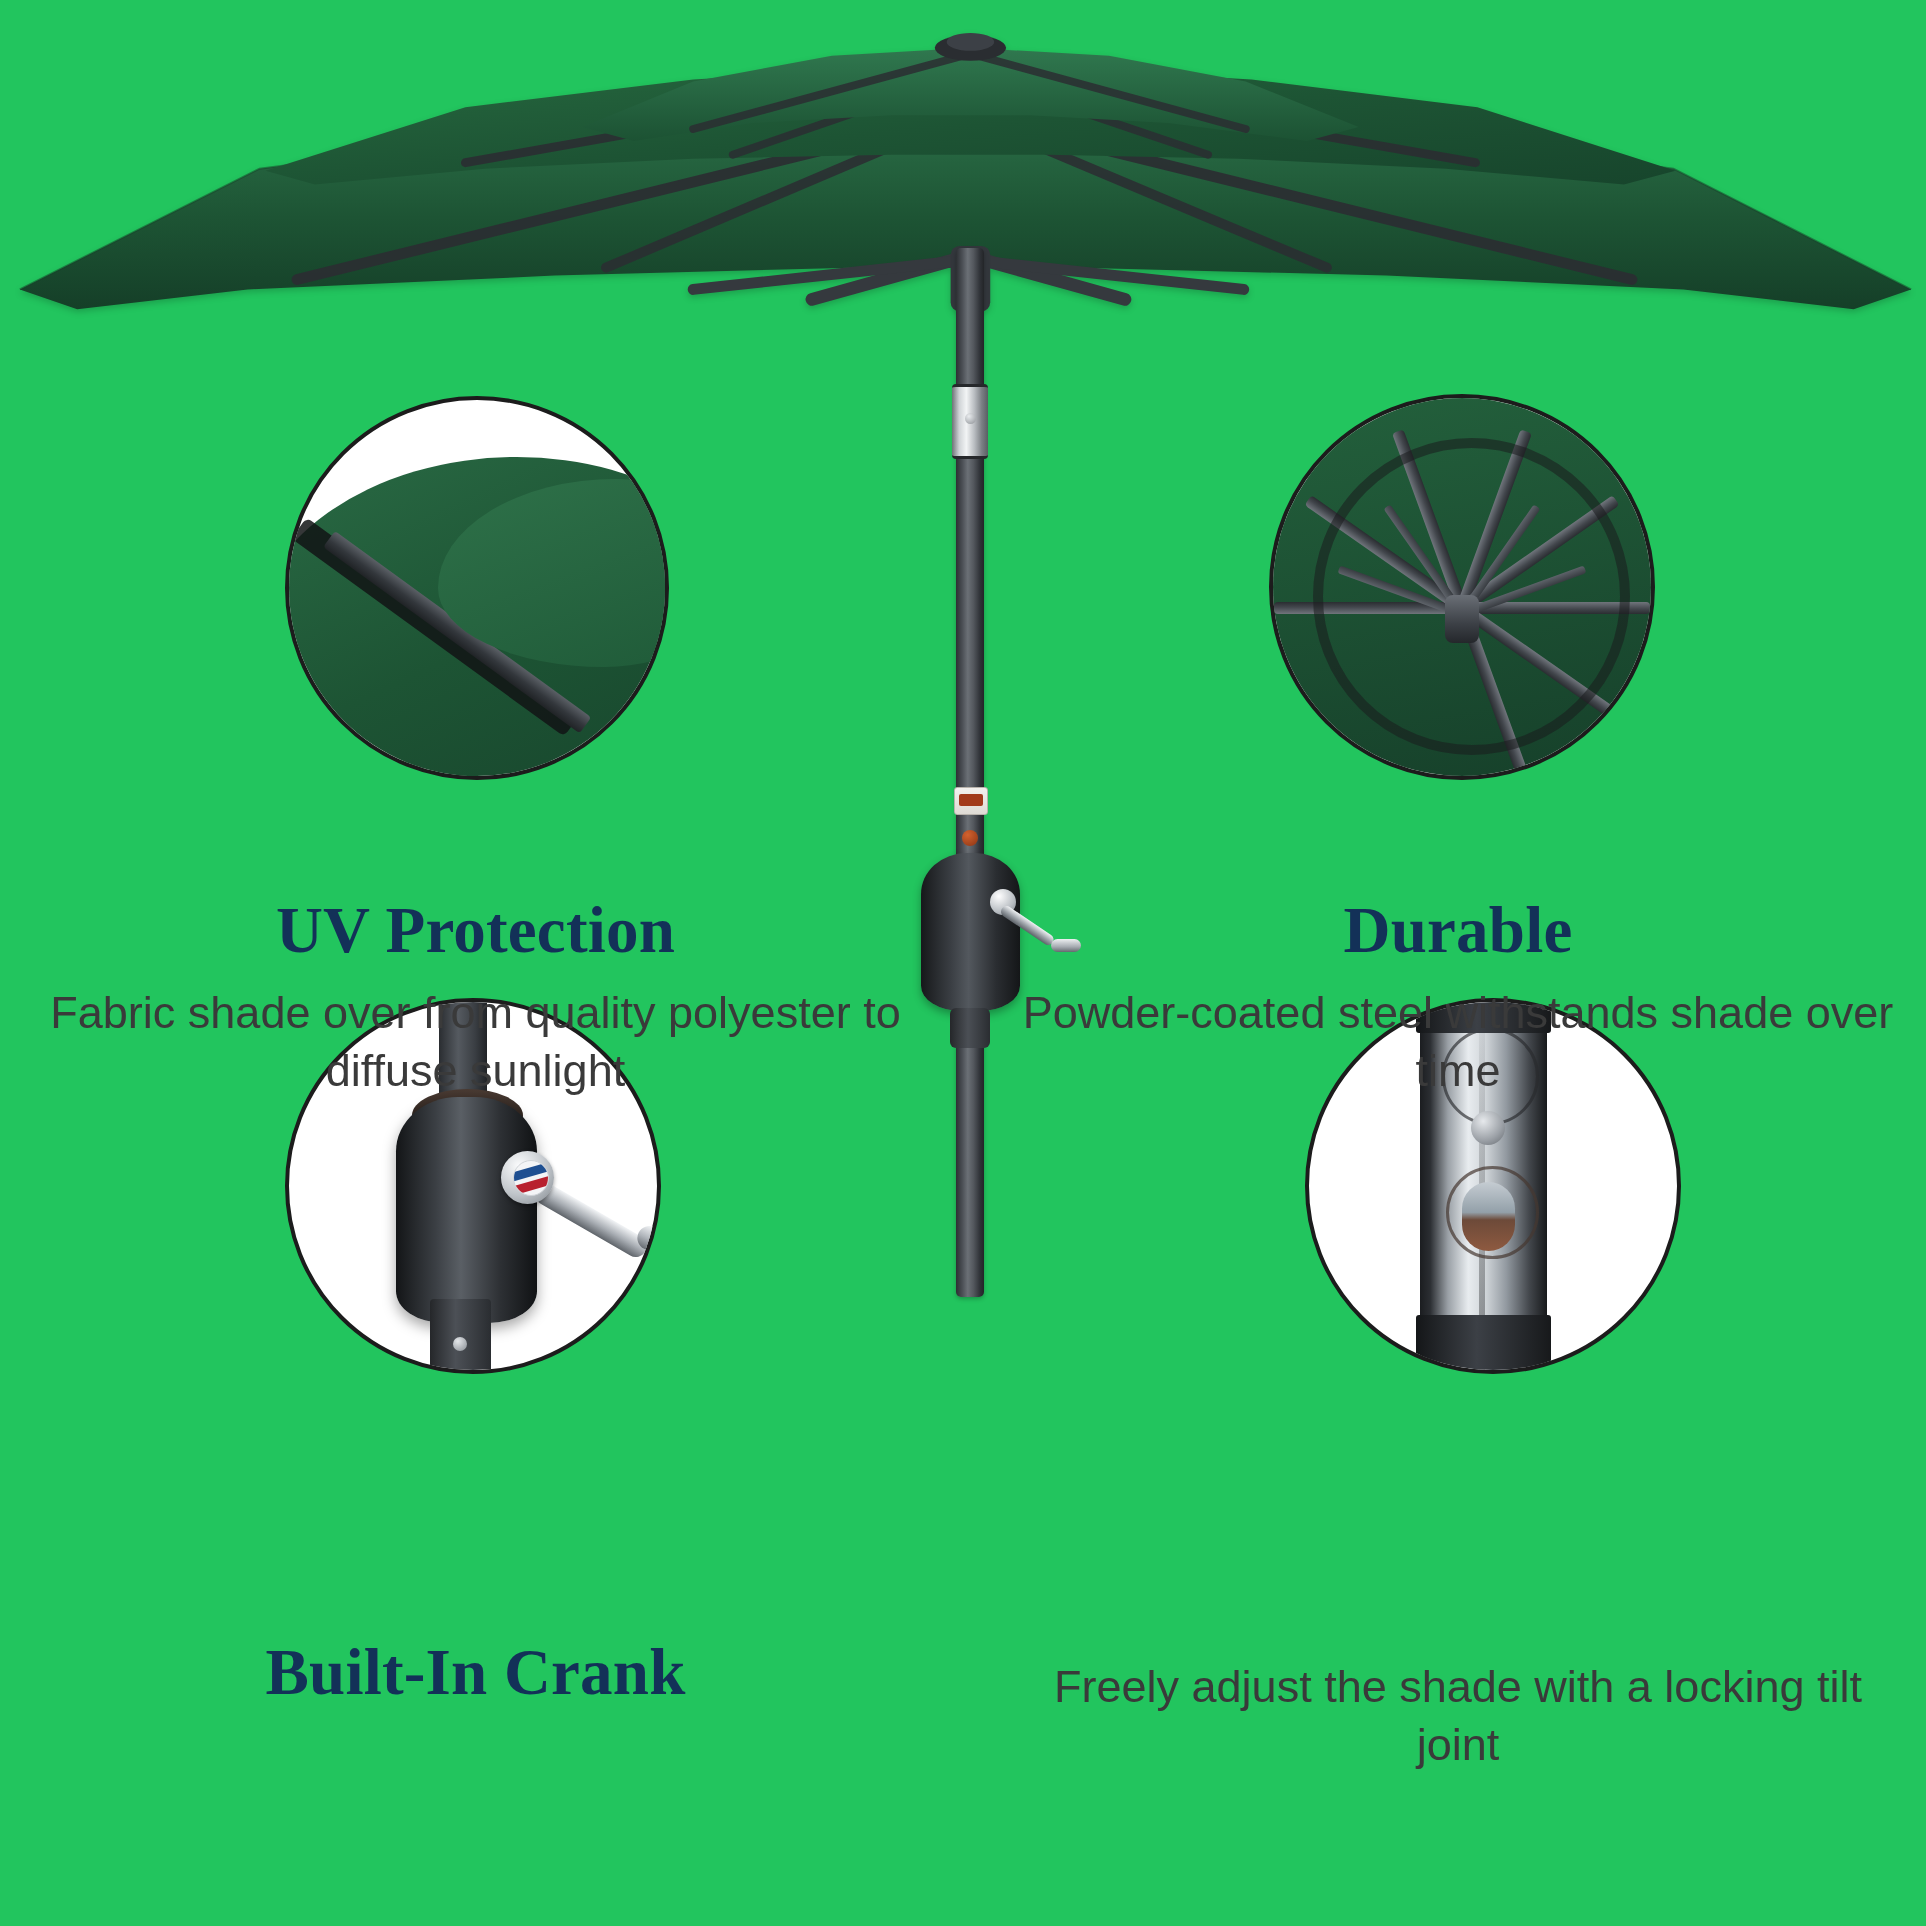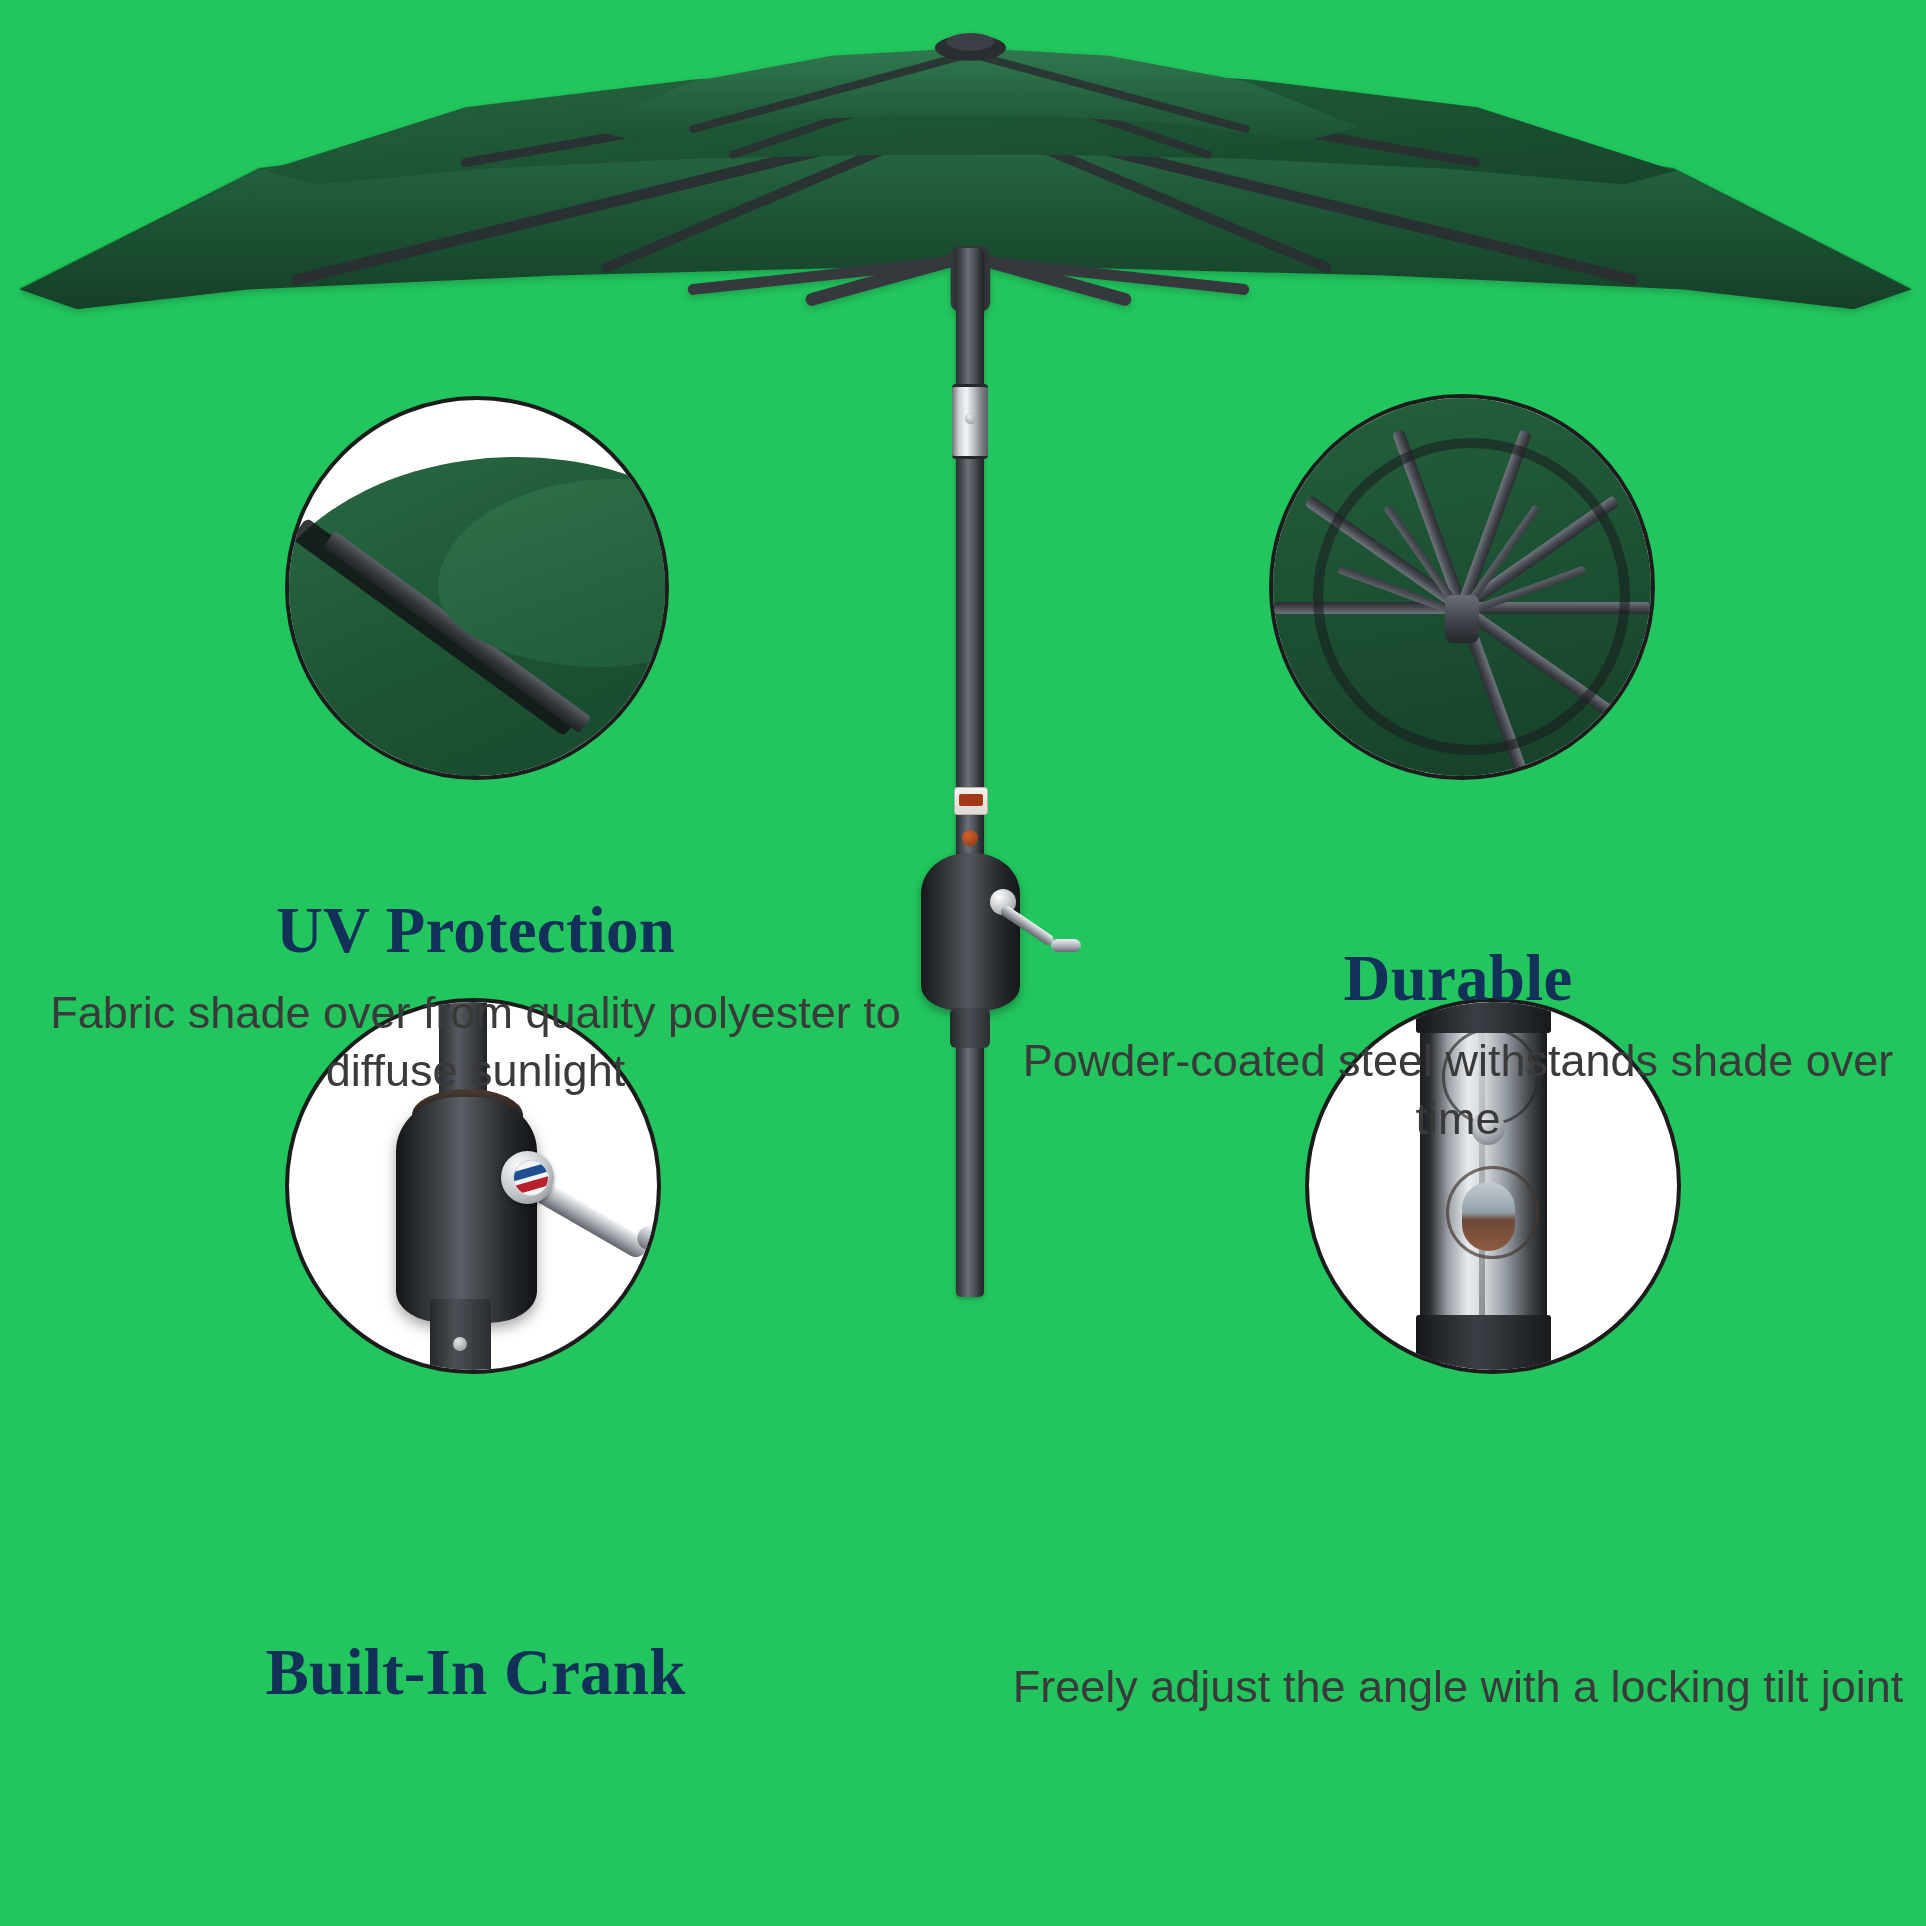--- a/index.html
+++ b/index.html
@@ -139,21 +139,21 @@
         background:linear-gradient(180deg,rgba(20,22,24,.0),rgba(20,22,24,.45));}
 
   
   .feat{position:absolute;text-align:center;}
   .feat h2{margin:0;font-family:"Liberation Serif",serif;font-weight:700;
            color:#133158;font-size:65px;letter-spacing:0.2px;line-height:1.05;}
   .feat p{margin:20px 0 0;font-family:"Liberation Sans",sans-serif;
           color:#3a3a3a;font-size:45px;line-height:1.28;font-weight:300;}
 
   .f-uv{left:30px;top:896px;width:891px;}
-  .f-durable{left:1010px;top:944px;width:896px;}
+  .f-durable{left:1010px;top:896px;width:896px;}
   .f-crank{left:30px;top:1638px;width:891px;}
   .f-tilt{left:1010px;top:1638px;width:896px;}
 </style>
 </head>
 <body>
 
 <div class="stage">
 
   <div class="hero">
 
@@ -292,17 +292,17 @@
   <div class="feat f-durable">
     <h2>Durable</h2>
     <p>Powder-coated steel withstands shade over time</p>
   </div>
 
   <div class="feat f-crank">
     <h2>Built-In Crank</h2>
   </div>
 
   <div class="feat f-tilt">
-    <p>Freely adjust the angle with a locking tilt joint</p>
+    <p>Freely adjust the shade with a locking tilt joint</p>
   </div>
 
 </div>
 
 
 </body></html>

